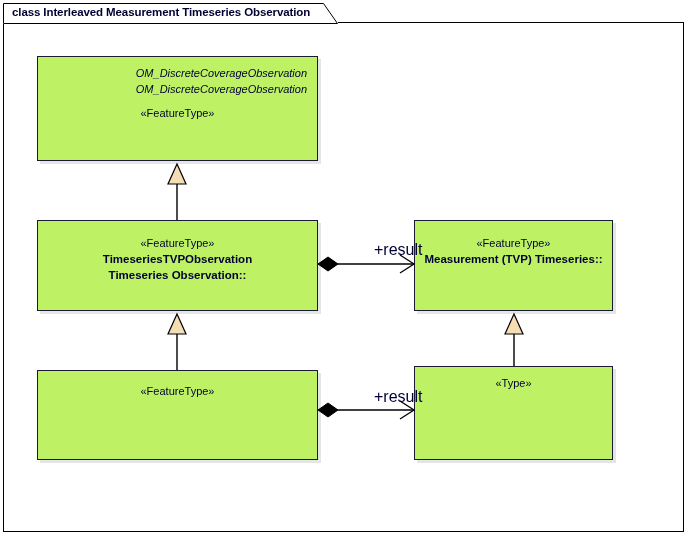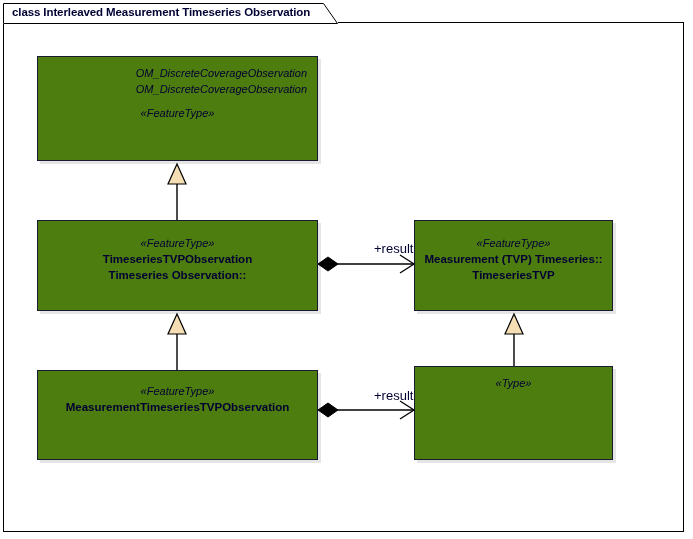--- a/index.html
+++ b/index.html
@@ -51,21 +51,21 @@
     top: 3px;
     font-size: 11.5px;
     font-weight: bold;
     color: #000033;
     white-space: nowrap;
     letter-spacing: -0.1px;
   }
   
   .uml-class {
     position: absolute;
-    background: #4d7c0f;
+    background: #bef264;
     border: 1.5px solid #1a1a33;
     box-sizing: border-box;
     box-shadow: 3px 3px 0 0 rgba(0,0,0,0.10);
     display: flex;
     flex-direction: column;
     align-items: stretch;
     justify-content: flex-start;
   }
   .uml-inner {
     padding: 8px 8px 4px 8px;
@@ -76,42 +76,41 @@
     font-style: italic;
     font-size: 11px;
     color: #000033;
     line-height: 16px;
     padding-right: 2px;
   }
   .uml-stereotype {
     font-size: 11px;
     color: #000033;
     line-height: 16px;
-    font-style: italic;
   }
   .uml-name {
     font-size: 11.5px;
     font-weight: bold;
     color: #000033;
     line-height: 16px;
   }
   .spacer-8 { height: 8px; }
 
   
   #connectors {
     position: absolute;
     left: 0;
     top: 0;
     width: 693px;
     height: 539px;
     pointer-events: none;
   }
   .edge-label {
     position: absolute;
-    font-size: 13px;
+    font-size: 16px;
     color: #000033;
     white-space: nowrap;
   }
 </style>
 </head>
 <body>
 
 <div id="diagram-root">
 
   <div id="diagram-frame"></div>
@@ -137,28 +136,26 @@
       <div class="uml-stereotype">«FeatureType»</div>
       <div class="uml-name">TimeseriesTVPObservation</div>
       <div class="uml-name">Timeseries Observation::</div>
     </div>
   </div>
 
   <div class="uml-class" style="left:414px; top:220px; width:199px; height:91px;">
     <div class="uml-inner" style="padding-top:14px;">
       <div class="uml-stereotype">«FeatureType»</div>
       <div class="uml-name">Measurement (TVP) Timeseries::</div>
-      <div class="uml-name">TimeseriesTVP</div>
     </div>
   </div>
 
   <div class="uml-class" style="left:37px; top:370px; width:281px; height:90px;">
     <div class="uml-inner" style="padding-top:12px;">
       <div class="uml-stereotype">«FeatureType»</div>
-      <div class="uml-name">MeasurementTimeseriesTVPObservation</div>
     </div>
   </div>
 
   <div class="uml-class" style="left:414px; top:366px; width:199px; height:94px;">
     <div class="uml-inner" style="padding-top:8px;">
       <div class="uml-stereotype">«Type»</div>
     </div>
   </div>
 
   <svg id="connectors" viewBox="0 0 693 539">

